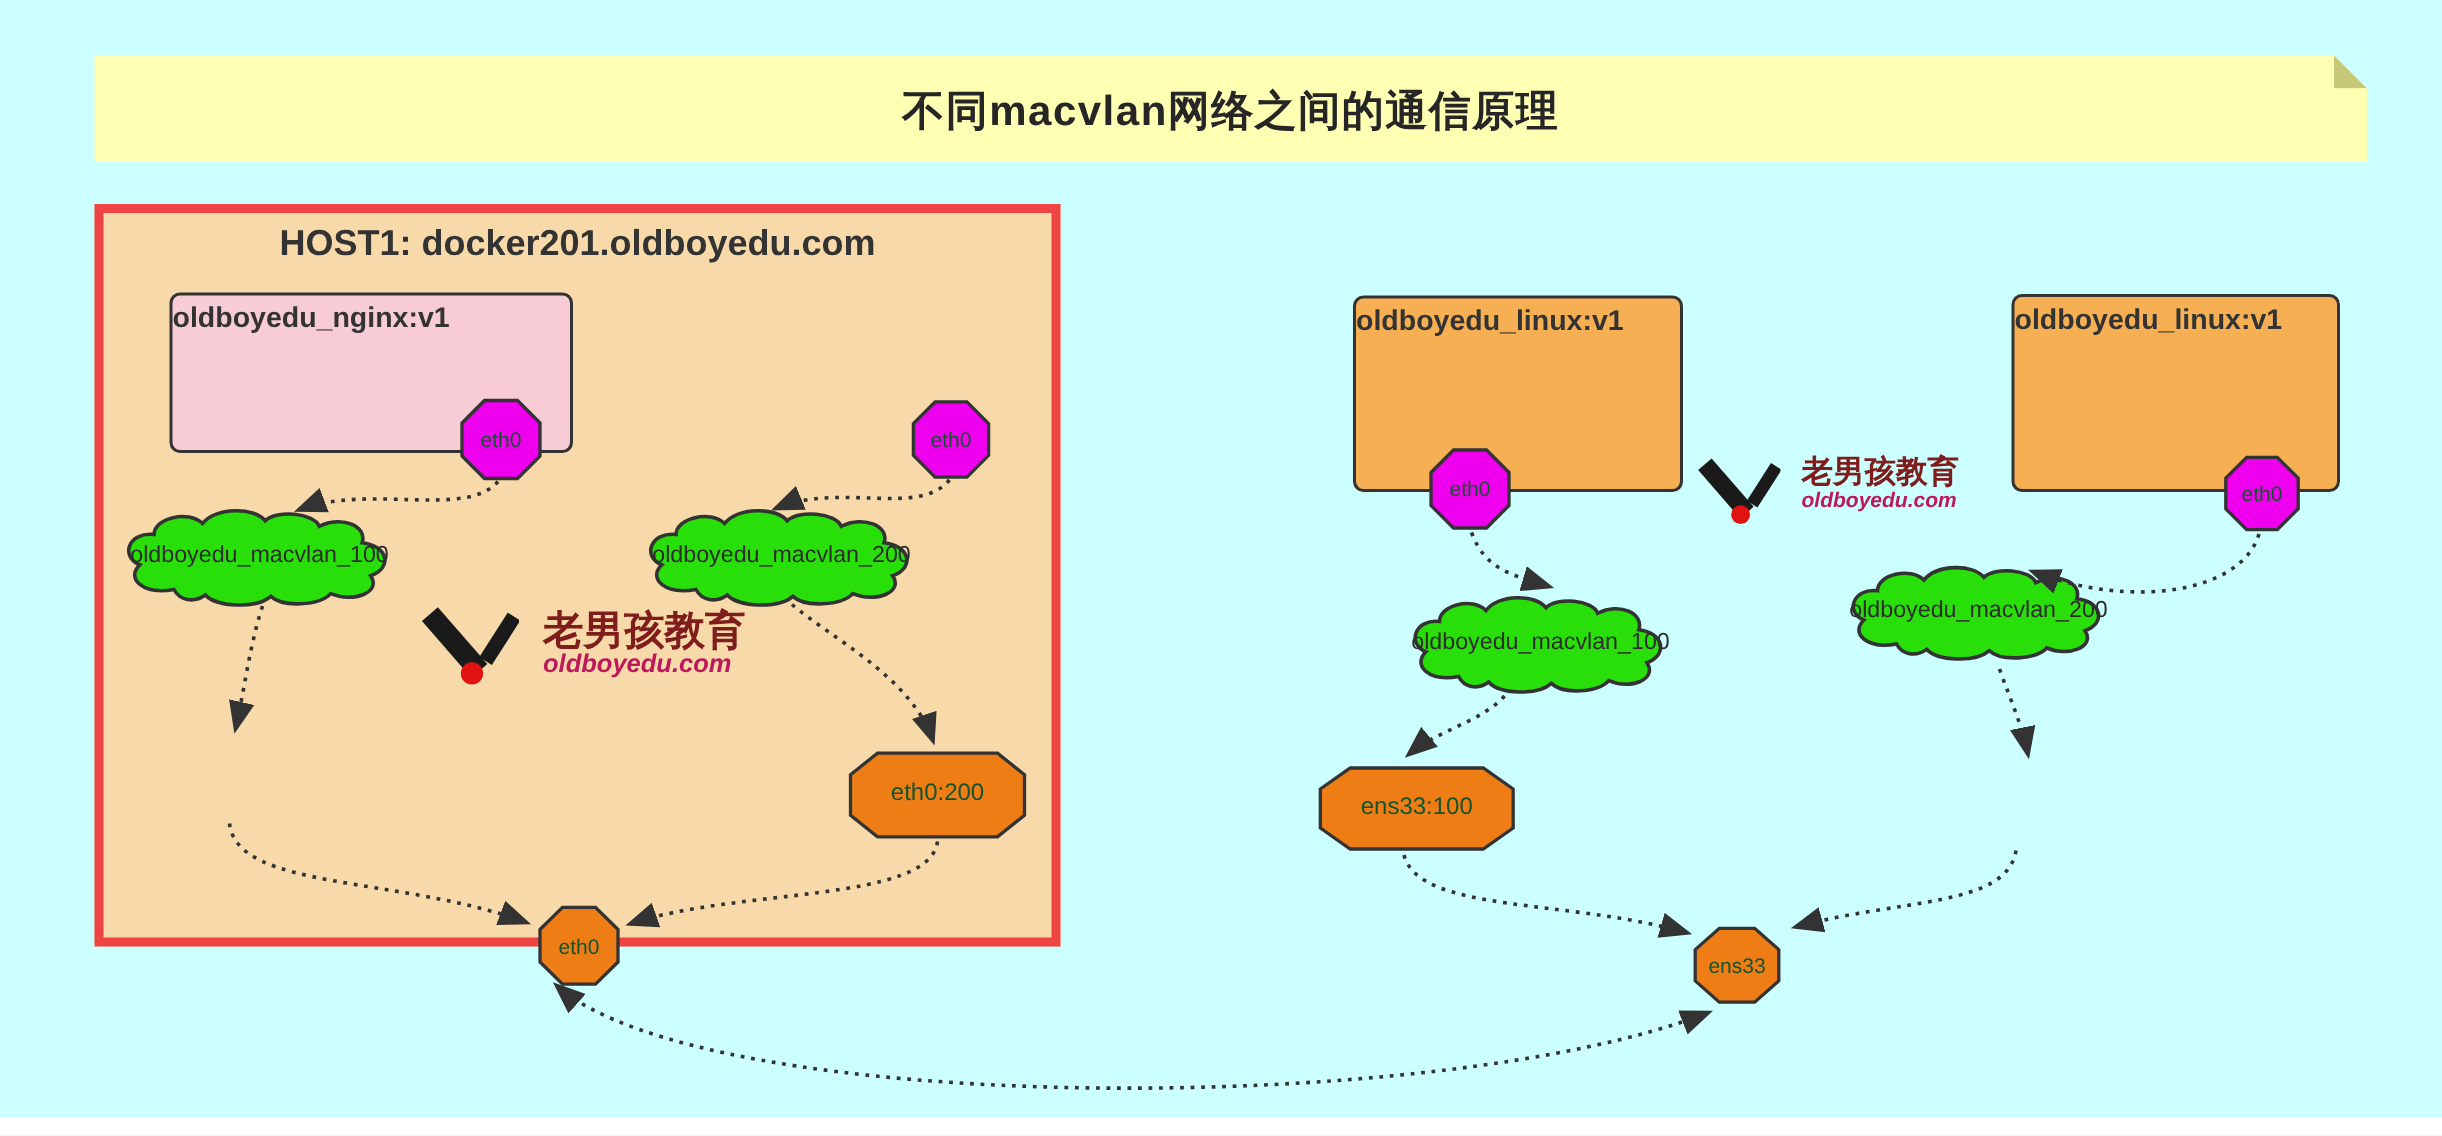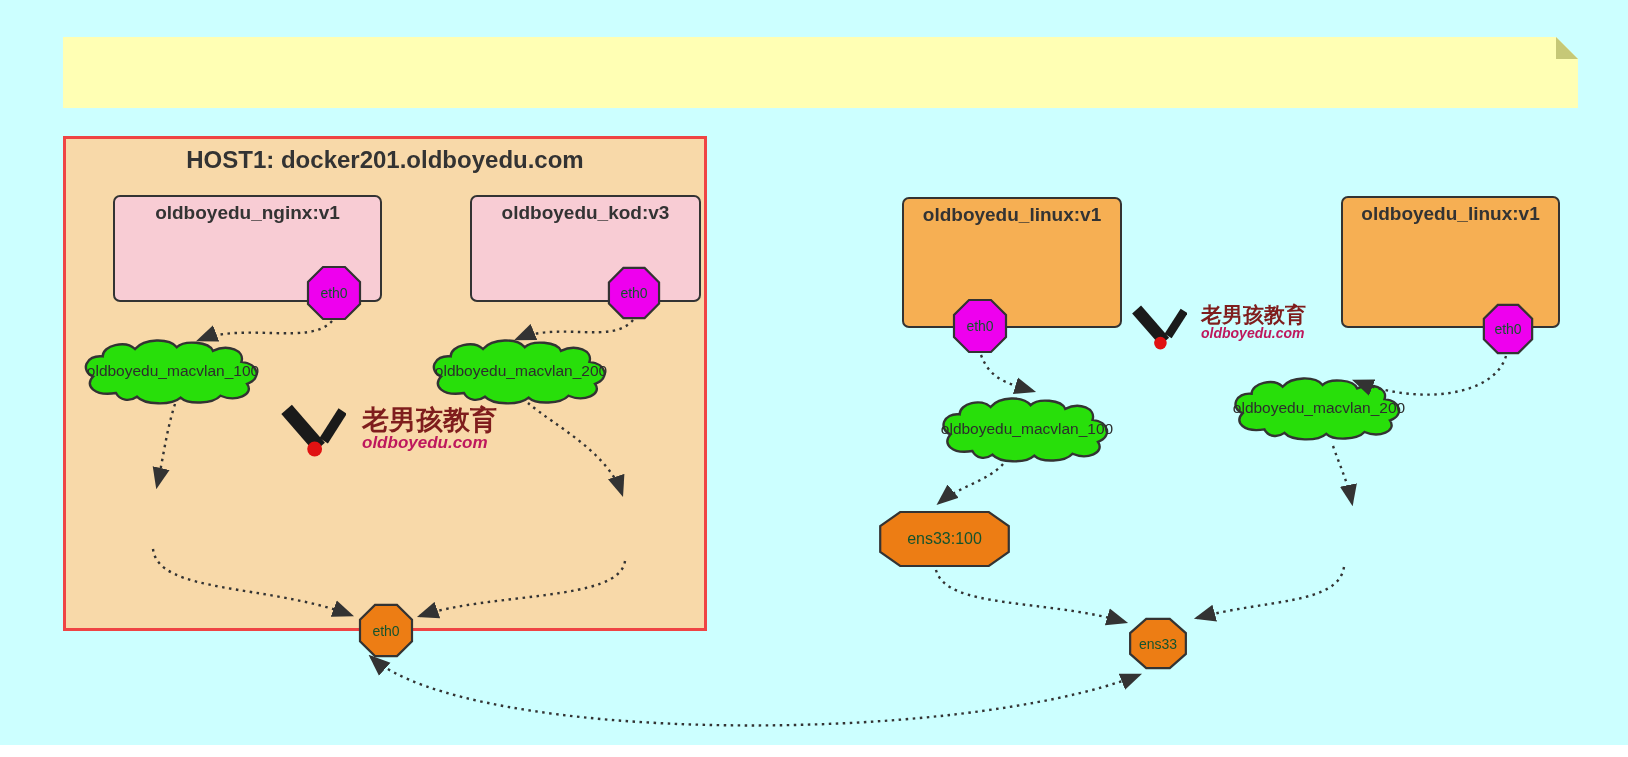--- a/index.html
+++ b/index.html
@@ -8,30 +8,30 @@
   .white-strip{position:absolute;left:0;top:745px;width:1628px;height:12px;background:#ffffff;}
 
   
   .banner{position:absolute;left:63px;top:37px;width:1515px;height:71px;background:var(--banner_yellow,#FFFFB4);}
   .banner-title{position:absolute;left:0;right:0;top:18px;text-align:center;font-size:28px;font-weight:bold;color:#262626;letter-spacing:1px;}
   .fold{position:absolute;right:0;top:0;width:22px;height:22px;}
   .fold .fold-bg{position:absolute;inset:0;background:var(--background,#CCFFFF);clip-path:polygon(0 0,100% 0,100% 100%);}
   .fold .fold-flap{position:absolute;inset:0;background:#C6C877;clip-path:polygon(0 0,100% 100%,0 100%);}
 
   
-  .host{position:absolute;border:3px solid #ef4444;box-sizing:border-box;}
+  .host{position:absolute;border:6px solid #ef4444;box-sizing:border-box;}
   .host1{left:63px;top:136px;width:644px;height:495px;background:var(--host1_fill,#F8D9A9);}
   .host2{left:857px;top:137px;width:720px;height:509px;background:var(--host2_fill,#BCD6ED);}
   .host-title{position:absolute;left:0;right:0;top:7px;text-align:center;font-size:24px;font-weight:bold;color:#333;}
 
   
   .cbox{position:absolute;border:2px solid #333;border-radius:7px;box-sizing:border-box;z-index:2;}
   .cbox.pink{background:var(--container_pink,#F8CCD4);}
   .cbox.orange{background:var(--container_orange,#F6AF53);}
-  .cbox .clabel{position:absolute;left:0;right:0;top:5px;text-align:center;font-size:19px;font-weight:bold;color:#333;}
+  .cbox .clabel{position:absolute;left:0;right:0;top:5px;font-size:19px;font-weight:bold;color:#333;}
 
   
   .cloud{position:absolute;z-index:2;}
   .cloud svg{position:absolute;inset:0;width:100%;height:100%;overflow:visible;}
   .cloud .cloud-label{position:absolute;left:0;right:0;top:50%;transform:translateY(-52%);text-align:center;font-size:15.5px;color:#2d2d2d;}
 
   
   .oct{position:absolute;z-index:4;}
   .oct svg{position:absolute;inset:0;width:100%;height:100%;}
   .oct .olabel{position:absolute;left:0;right:0;top:50%;transform:translateY(-52%);text-align:center;color:#14532d;}
@@ -61,35 +61,33 @@
   
   .arrows{position:absolute;inset:0;z-index:3;pointer-events:none;}
   .arrows path.link{fill:none;stroke:var(--arrow,#333333);stroke-width:2.4;stroke-dasharray:2.5 4.5;}
 </style>
 </head>
 <body>
 
 <div class="stage">
 
   <div class="banner">
+    <div class="banner-title">不同macvlan网络之间的通信原理</div>
     <div class="fold">
       <div class="fold-bg"></div>
       <div class="fold-flap"></div>
     </div>
   </div>
 
   <div class="host host1">
     <div class="host-title">HOST1: docker201.oldboyedu.com</div>
   </div>
 
   <div class="cbox pink" style="left:113px;top:195px;width:269px;height:107px;">
     <div class="clabel">oldboyedu_nginx:v1</div>
-  </div>
-  <div class="cbox pink" style="left:470px;top:195px;width:231px;height:107px;">
-    <div class="clabel">oldboyedu_kod:v3</div>
   </div>
 
   <div class="cbox orange" style="left:902px;top:197px;width:220px;height:131px;">
     <div class="clabel">oldboyedu_linux:v1</div>
   </div>
   <div class="cbox orange" style="left:1341px;top:196px;width:219px;height:132px;">
     <div class="clabel">oldboyedu_linux:v1</div>
   </div>
 
   <div class="logo logo1">
@@ -179,20 +177,26 @@
       </svg>
     <div class="olabel">eth0</div>
   </div>
   <div class="oct small magenta" style="left:1482px;top:303px;width:52px;height:52px;">
     <svg viewBox="0 0 56 56" preserveAspectRatio="none">
         <polygon points="17,2 39,2 54,17 54,39 39,54 17,54 2,39 2,17"></polygon>
       </svg>
     <div class="olabel">eth0</div>
   </div>
 
+  <div class="oct wide orange" style="left:565px;top:500px;width:120px;height:60px;">
+    <svg viewBox="0 0 120 58" preserveAspectRatio="none">
+        <polygon points="20,2 100,2 118,16 118,42 100,56 20,56 2,42 2,16"></polygon>
+      </svg>
+    <div class="olabel">eth0:200</div>
+  </div>
   <div class="oct wide orange" style="left:878px;top:510px;width:133px;height:58px;">
     <svg viewBox="0 0 120 58" preserveAspectRatio="none">
         <polygon points="20,2 100,2 118,16 118,42 100,56 20,56 2,42 2,16"></polygon>
       </svg>
     <div class="olabel">ens33:100</div>
   </div>
 
   <div class="oct small orange" style="left:358px;top:603px;width:56px;height:55px;">
     <svg viewBox="0 0 56 56" preserveAspectRatio="none">
         <polygon points="17,2 39,2 54,17 54,39 39,54 17,54 2,39 2,17"></polygon>

